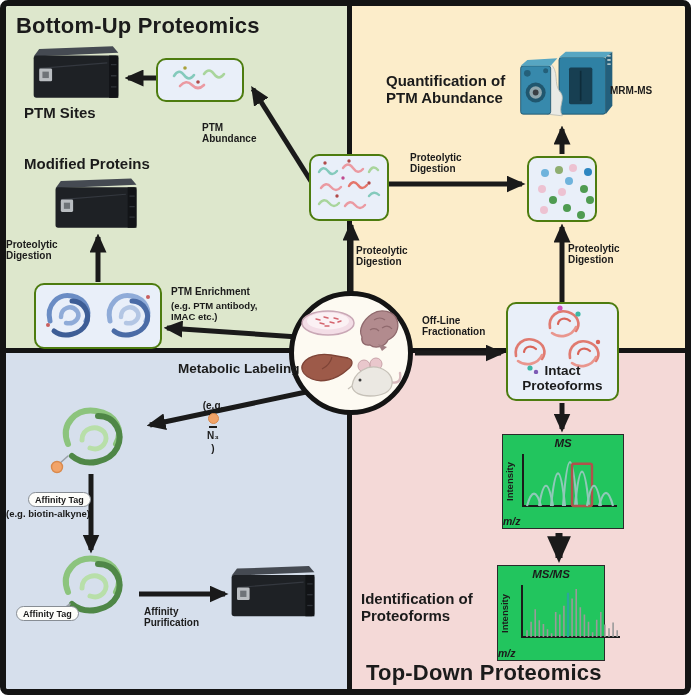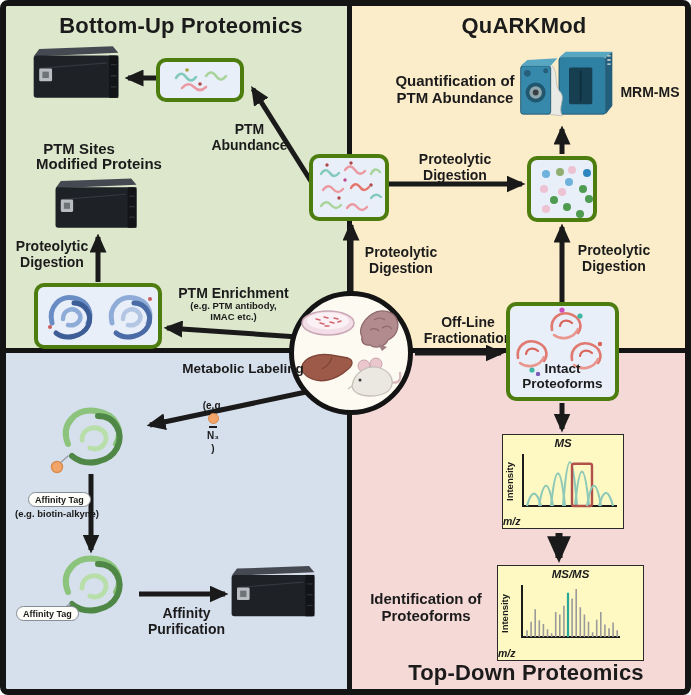--- a/index.html
+++ b/index.html
@@ -5,27 +5,27 @@
   html,body{margin:0;padding:0;background:#fff;font-family:"Liberation Sans",sans-serif;}
   #canvas{position:relative;width:691px;height:695px;box-sizing:border-box;border:6px solid #141414;border-radius:8px;overflow:hidden;background:#fff;}
   .quad{position:absolute;}
   #q-green{left:0;top:0;width:345px;height:345px;background:#dde7cc;}
   #q-yellow{left:345px;top:0;width:346px;height:345px;background:#fcedca;}
   #q-blue{left:0;top:345px;width:345px;height:350px;background:#d6dfec;}
   #q-pink{left:345px;top:345px;width:346px;height:350px;background:#f4d9d7;}
   .divider{position:absolute;background:#141414;}
   #div-v{left:341px;top:0;width:5px;height:695px;}
   #div-h{left:0;top:342px;width:691px;height:5px;}
-  .lbl{position:absolute;font-weight:700;color:#1b1b1b;text-align:center;white-space:pre-line;line-height:1.12;}
+  .lbl{position:absolute;font-weight:700;color:#1b1b1b;text-align:left;white-space:pre-line;line-height:1.12;}
   .t22{font-size:22px;letter-spacing:.2px;}
   .t15{font-size:15px;}
-  .t13{font-size:14px;}
+  .t13{font-size:10px;}
   .t10{font-size:9.5px;}
-  .box{position:absolute;background:#e9eff9;border:4px solid #4d7c0f;border-radius:10px;box-sizing:border-box;}
-  .spec-box{position:absolute;background:#fef9c3;border:1.6px solid #2a2a2a;box-sizing:border-box;}
+  .box{position:absolute;background:#e9eff9;border:2px solid #4d7c0f;border-radius:10px;box-sizing:border-box;}
+  .spec-box{position:absolute;background:#22c55e;border:1.6px solid #2a2a2a;box-sizing:border-box;}
   .spec-title{position:absolute;top:2px;left:0;right:0;text-align:center;font-weight:700;font-style:italic;font-size:11.5px;color:#1b1b1b;}
   .spec-ylabel{position:absolute;left:1px;top:14px;bottom:14px;width:12px;font-weight:700;font-size:9.5px;color:#1b1b1b;writing-mode:vertical-rl;transform:rotate(180deg);text-align:center;}
   .spec-xlabel{position:absolute;bottom:1px;left:0;right:0;text-align:left;font-weight:700;font-style:italic;font-size:10.5px;color:#1b1b1b;}
   .pill{position:absolute;background:#fdfdfa;border:1.3px solid #878d94;border-radius:8px;font-size:9px;font-weight:700;color:#1b1b1b;padding:1.5px 6px;white-space:nowrap;}
   #center-circle{position:absolute;left:283px;top:285px;width:124px;height:124px;border-radius:50%;background:#fdfaf2;border:5px solid #141414;box-sizing:border-box;}
   .abs{position:absolute;}
   .eg-row{position:absolute;display:flex;align-items:center;justify-content:center;gap:2px;font-size:10px;font-weight:700;color:#1b1b1b;}
   .eg-dot{width:11px;height:11px;border-radius:50%;background:#f2a469;border:1.5px solid #d98a4d;box-sizing:border-box;}
   .eg-dash{width:8px;height:2px;background:#1b1b1b;}
 </style>
@@ -71,21 +71,21 @@
     <polygon points="4,13 10,5 90,2 96,9" fill="#454a52"></polygon>
     <rect x="4" y="12" width="92" height="46" rx="3" fill="#1e2125"></rect>
     <rect x="86" y="12" width="10" height="46" fill="#121417"></rect>
     <line x1="88" y1="22" x2="94" y2="22" stroke="#2e3238" stroke-width="1.4"></line>
     <line x1="88" y1="34" x2="94" y2="34" stroke="#2e3238" stroke-width="1.4"></line>
     <line x1="88" y1="46" x2="94" y2="46" stroke="#2e3238" stroke-width="1.4"></line>
     <line x1="10" y1="26" x2="84" y2="20" stroke="#34383f" stroke-width="1.2"></line>
     <rect x="10" y="26" width="14" height="14" rx="1.5" fill="#b9bdc1"></rect>
     <rect x="13.5" y="29.5" width="7" height="7" fill="#6e7378"></rect>
   </svg>
-  <div class="lbl t15" style="left:18px;top:99px;width:110px;margin-top:36px;">PTM Sites</div>
+  <div class="lbl t15" style="left:18px;top:99px;width:110px;">PTM Sites</div>
 
   <div class="box" style="left:150px;top:52px;width:88px;height:44px;">
     <svg width="84" height="40" viewBox="0 0 84 40" fill="none" stroke-linecap="round">
       <path d="M16,16 q5,-8 10,-1 q5,7 10,0" stroke="#84cabc" stroke-width="2.6"></path>
       <path d="M46,14 q5,-7 10,0 q5,7 10,0" stroke="#a9d59c" stroke-width="2.6"></path>
       <path d="M22,26 q6,-7 12,-1 q6,6 12,0" stroke="#eb9aa2" stroke-width="2.6"></path>
       <circle cx="27" cy="8" r="1.8" fill="#a9a23c"></circle>
       <circle cx="40" cy="22" r="1.8" fill="#b04a4a"></circle>
     </svg>
   </div>
@@ -119,21 +119,20 @@
       <path d="M78,46 C88,54 105,49 110,39 C115,29 108,16 96,16" stroke="#4a6ba6" stroke-width="5"></path>
       <path d="M85,32 C85,23 95,19 101,26 C105,32 99,40 90,38" stroke="#b3c6e4" stroke-width="4.5"></path>
       <circle cx="112" cy="12" r="2" fill="#c95f5f"></circle>
     </svg>
   </div>
 
   <div class="lbl t13" style="left:165px;top:280px;width:125px;">PTM Enrichment</div>
   <div class="lbl t10" style="left:165px;top:295px;width:125px;">(e.g. PTM antibody,
 IMAC etc.)</div>
 
-  <div class="lbl t22" style="left:350px;top:8px;width:336px;">QuARKMod</div>
   <div class="lbl t15" style="left:380px;top:67px;width:138px;">Quantification of
 PTM Abundance</div>
 
   <svg class="abs" style="left:508px;top:40px" width="100" height="78" viewBox="0 0 120 90">
     <rect x="54" y="12" width="56" height="68" rx="3" fill="#2f81a4" stroke="#1d5069" stroke-width="1"></rect>
     <polygon points="54,12 62,5 118,5 110,12" fill="#57a6c2"></polygon>
     <polygon points="110,12 118,5 118,70 110,80" fill="#235f7c"></polygon>
     <rect x="66" y="24" width="28" height="44" rx="2" fill="#173f52"></rect>
     <line x1="80" y1="28" x2="80" y2="64" stroke="#0e2c3a" stroke-width="2"></line>
     <line x1="112" y1="10" x2="116" y2="10" stroke="#dfe7e2" stroke-width="1.6"></line>
@@ -271,21 +270,21 @@
         <path d="M34,56 Q41,-9.120000000000005 48,56" stroke="#8fc9b8" stroke-width="2.2" fill="none"></path>
         <path d="M46,56 Q53,-32 60,56" stroke="#8fc9b8" stroke-width="2.2" fill="none"></path>
         <path d="M58,56 Q65,-12.64 72,56" stroke="#8fc9b8" stroke-width="2.2" fill="none"></path>
         <rect x="55" y="13.68" width="20" height="42.32" rx="2" stroke="#b0524b" stroke-width="2.4" fill="none"></rect>
         <path d="M70,56 Q77,15.519999999999996 84,56" stroke="#8fc9b8" stroke-width="2.2" fill="none"></path>
         <path d="M82,56 Q89,29.6 96,56" stroke="#8fc9b8" stroke-width="2.2" fill="none"></path>
       </svg>
     <div class="spec-xlabel">m/z</div>
   </div>
 
-  <div class="spec-box" style="left:491px;top:559px;width:147px;height:96px;">
+  <div class="spec-box" style="left:491px;top:559px;width:108px;height:96px;">
     <div class="spec-title">MS/MS</div>
     <div class="spec-ylabel">Intensity</div>
     <svg id="msms-plot" style="position:absolute;left:16px;top:15px" width="110" height="64" viewBox="0 0 110 64">
         <path d="M8,4 L8,56 L106,56" stroke="#1b1b1b" stroke-width="2" fill="none"></path>
         <line x1="13" y1="56" x2="13" y2="49.28" stroke="#9a9a9a" stroke-width="1.6"></line>
         <line x1="17.1" y1="56" x2="17.1" y2="40.64" stroke="#9a9a9a" stroke-width="1.6"></line>
         <line x1="21.2" y1="56" x2="21.2" y2="28.160000000000004" stroke="#9a9a9a" stroke-width="1.6"></line>
         <line x1="25.299999999999997" y1="56" x2="25.299999999999997" y2="39.2" stroke="#9a9a9a" stroke-width="1.6"></line>
         <line x1="29.4" y1="56" x2="29.4" y2="43.04" stroke="#9a9a9a" stroke-width="1.6"></line>
         <line x1="33.5" y1="56" x2="33.5" y2="48.32" stroke="#9a9a9a" stroke-width="1.6"></line>

